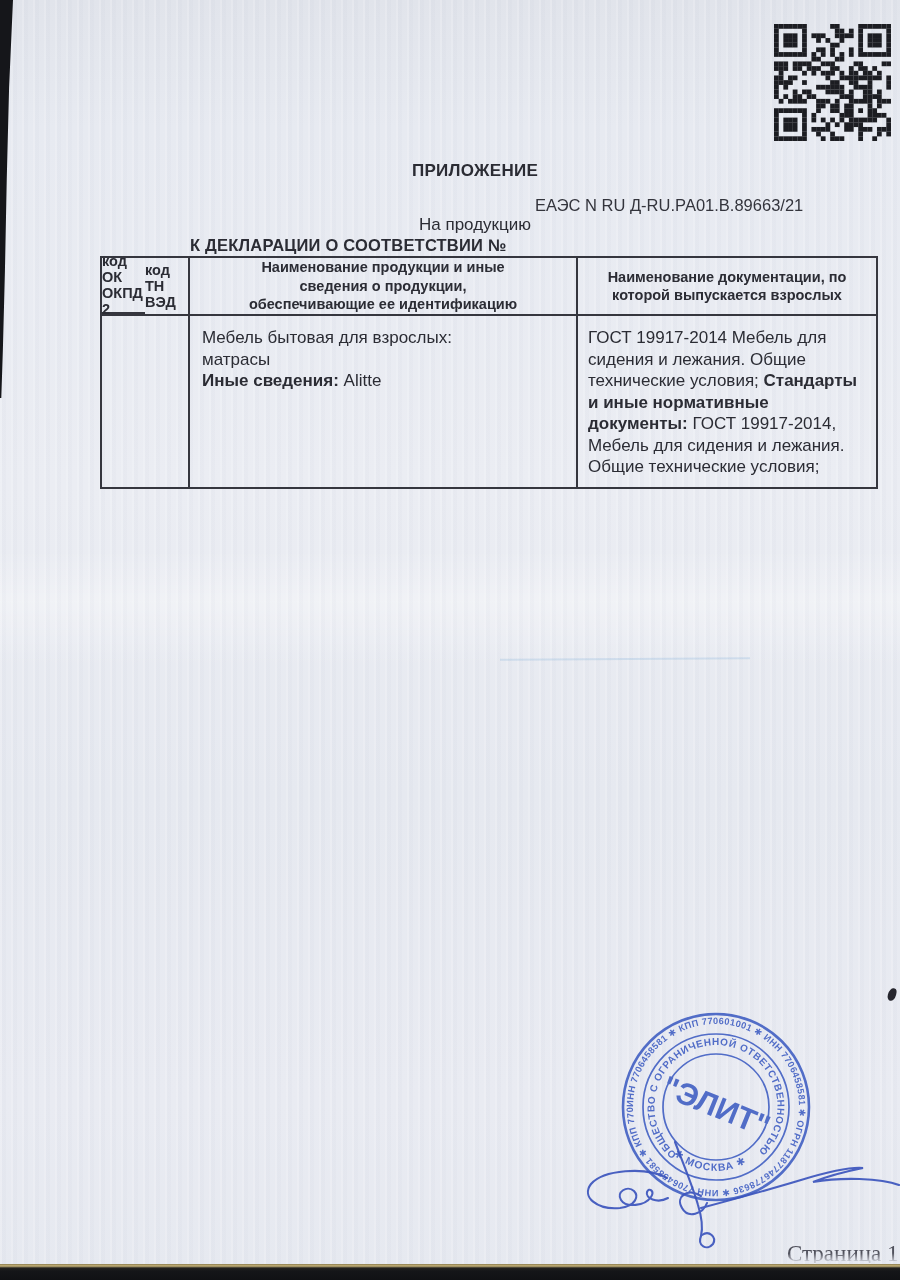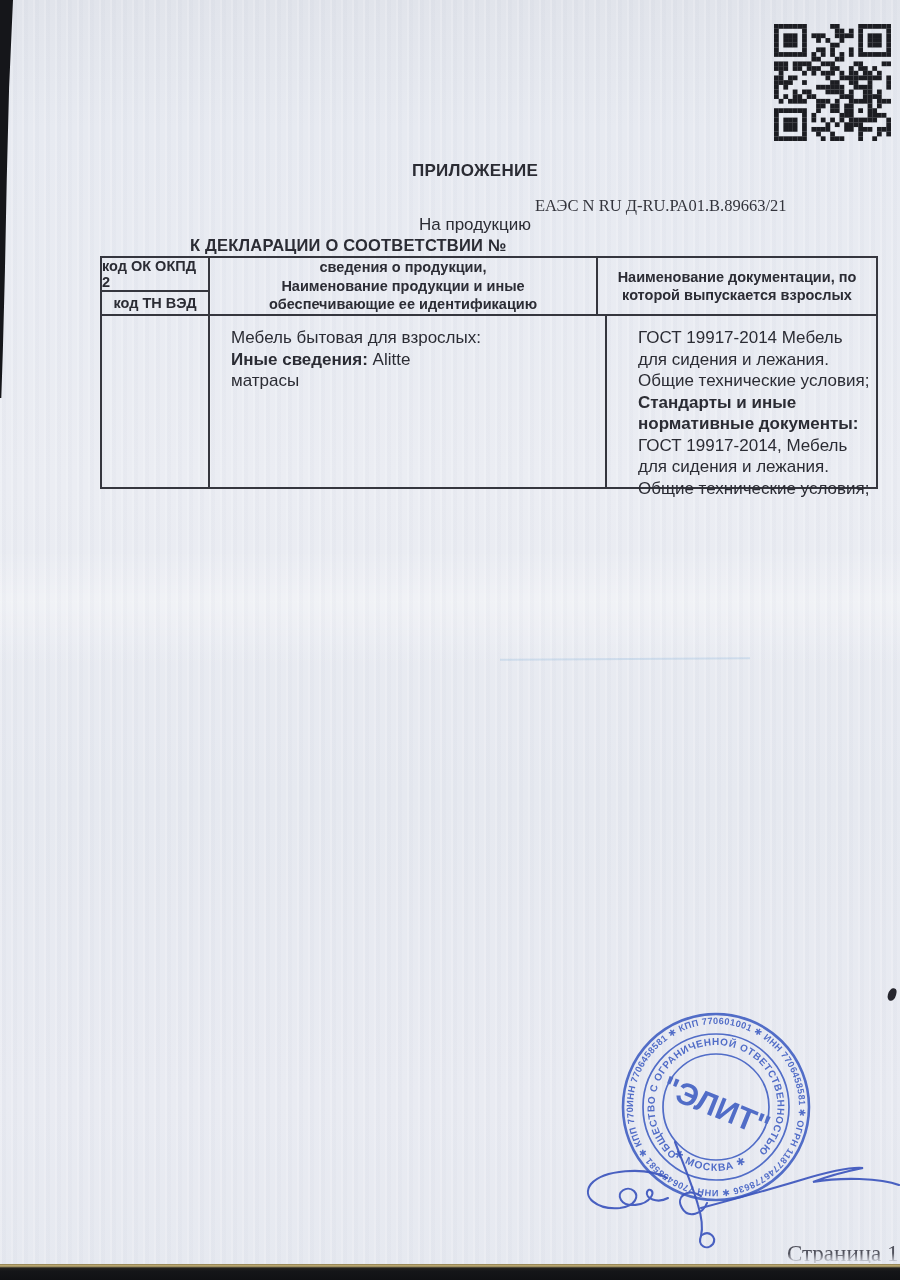--- a/index.html
+++ b/index.html
@@ -17,38 +17,38 @@
   
   .edge-left{position:absolute;left:0;top:0;width:13px;height:398px;background:#15161a;
         clip-path:polygon(0 0,100% 0,70% 22%,52% 45%,38% 68%,22% 88%,10% 100%,0 100%);}
   .edge-bottom{position:absolute;left:0;top:1264px;width:900px;height:16px;
         background:linear-gradient(180deg,#8a7b4e 0,#c9b57a 2px,#23221f 4px,#141518 7px,#101114 100%);}
   
   .title-wrap{position:absolute;left:50px;top:0;width:850px;text-align:center;color:#2b2c34;}
   .t1{position:absolute;top:161px;left:0;width:100%;font-size:17px;font-weight:bold;letter-spacing:.3px;}
   .t3{position:absolute;top:215px;left:0;width:100%;font-size:17px;}
   .decl-label{position:absolute;left:190px;top:195px;font-size:16.5px;font-weight:bold;color:#2b2c34;letter-spacing:.2px;margin-top:41px;}
-  .decl-num{position:absolute;left:535px;top:196px;font-size:16.5px;color:#33343c;font-family:Liberation Serif, serif;}
+  .decl-num{position:absolute;left:535px;top:196px;font-size:16.5px;color:#33343c;}
   
   .tbl{position:absolute;left:100px;top:256px;width:778px;box-sizing:border-box;
        border:2px solid #35363e;color:#2b2c34;}
   .tbl *{box-sizing:border-box;}
   .thead{display:flex;height:58px;border-bottom:2px solid #35363e;}
-  .tbody{display:flex;height:171px;gap:9px;}
-  .c1{width:108px;border-right:2px solid #35363e;display:flex;flex-direction:column;}
+  .tbody{display:flex;height:171px;}
+  .c1{width:88px;border-right:2px solid #35363e;display:flex;flex-direction:row;}
   .c2{width:388px;border-right:2px solid #35363e;}
   .c3{flex:1;}
   .c1a,.c1b{flex:1;display:flex;align-items:center;justify-content:center;
        font-weight:bold;font-size:14.5px;}
   .c1a{border-bottom:2px solid #35363e;}
   .hc{display:flex;align-items:center;justify-content:center;text-align:center;
        font-weight:bold;font-size:14.5px;line-height:18.5px;}
   .bc{font-size:17px;line-height:21.5px;}
   .c2.bc{padding:11px 10px 0 12px;}
-  .c3.bc{padding:11px 4px 0 10px;margin-left:12px;}
+  .c3.bc{padding:11px 4px 0 10px;}
   .pline{min-height:21.5px;}
   b{font-weight:bold;}
   
   .pagenum{position:absolute;left:787px;top:1241px;height:22px;overflow:hidden;
        font-family:"Liberation Serif","DejaVu Serif",serif;font-size:23px;color:#50515c;
        -webkit-mask-image:linear-gradient(180deg,#000 55%,rgba(0,0,0,.25) 90%);
        mask-image:linear-gradient(180deg,#000 55%,rgba(0,0,0,.25) 90%);}
   
   .qr{position:absolute;left:774px;top:24px;width:117px;height:117px;}
   
@@ -396,38 +396,38 @@
   <div class="decl-num">ЕАЭС N RU Д-RU.РА01.В.89663/21</div>
 
   <div class="tbl">
     <div class="thead">
       <div class="c1">
         <div class="c1a">код ОК ОКПД 2</div>
         <div class="c1b">код ТН ВЭД</div>
       </div>
       <div class="c2 hc">
           <div>
+            <div>Наименование продукции и иные</div>
             <div>сведения о продукции,</div>
-            <div>Наименование продукции и иные</div>
             <div>обеспечивающие ее идентификацию</div>
           </div>
         </div>
       <div class="c3 hc">
           <div>
             <div>Наименование документации, по</div>
             <div>которой выпускается взрослых</div>
           </div>
         </div>
     </div>
     <div class="tbody">
       <div class="c1 bc"></div>
       <div class="c2 bc">
           <div class="pline"><span>Мебель бытовая для взрослых:</span></div>
+          <div class="pline"><span>матрасы</span></div>
           <div class="pline"><b>Иные сведения:</b><span> Alitte</span></div>
-          <div class="pline"><span>матрасы</span></div>
         </div>
       <div class="c3 bc">
           <div class="pline"><span>ГОСТ 19917-2014 Мебель для сидения и лежания. Общие технические условия; </span><b>Стандарты и иные нормативные документы:</b><span> ГОСТ 19917-2014, Мебель для сидения и лежания. Общие технические условия;</span></div>
         </div>
     </div>
   </div>
 
   <svg class="stamp" viewBox="0 0 204 204">
     <g fill="none" stroke="#3d5cc2">
       <circle cx="102" cy="102" r="93" stroke-width="2.6"></circle>

